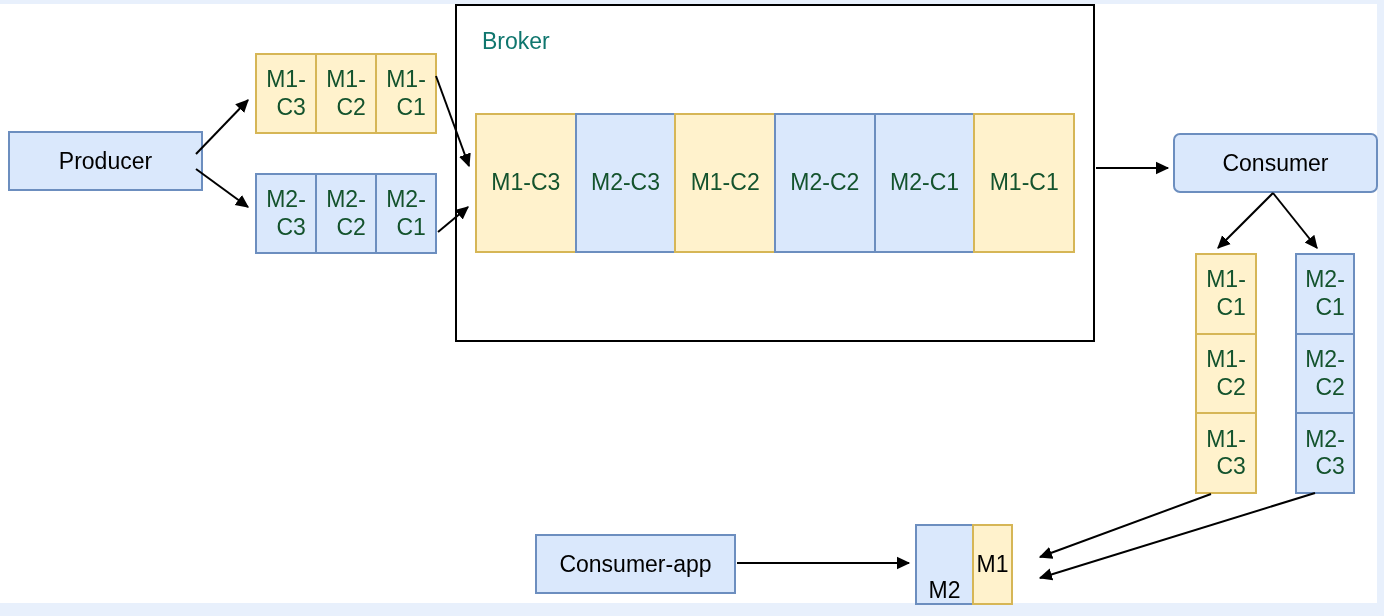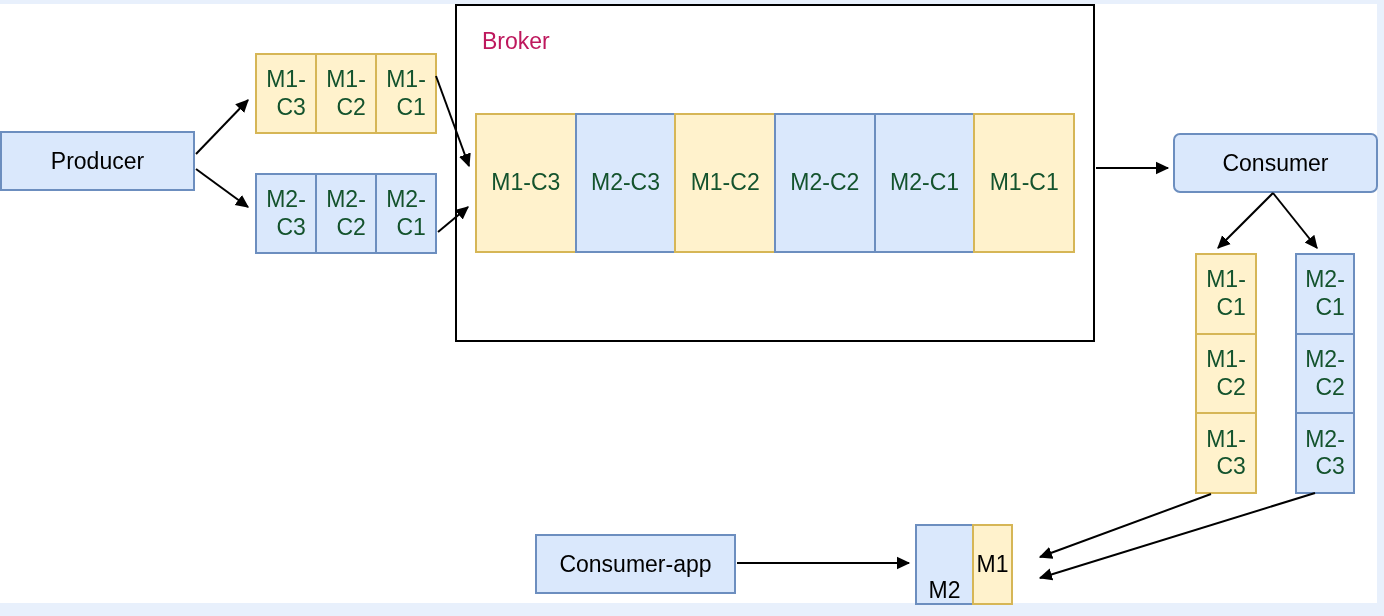--- a/index.html
+++ b/index.html
@@ -64,41 +64,41 @@
     box-sizing: border-box;
     left: 455px; top: 4px;
     width: 640px; height: 338px;
     background: #ffffff;
     border: 2px solid #000000;
   }
   #broker-label {
     position: absolute;
     left: 25px; top: 22px;
     font-size: 23px;
-    color: #be185d;
+    color: #0f766e;
   }
   #arrows {
     position: absolute;
     left: 0; top: 0;
     width: 1384px; height: 616px;
     pointer-events: none;
     z-index: 10;
   }
 </style>
 </head>
 <body>
 
 <div id="canvas">
   <div id="paper"></div>
 
   <div id="broker-box">
     <div id="broker-label">Broker</div>
   </div>
 
-  <div class="node blue" style="left:0; top:131px; width:195px; height:60px;">
+  <div class="node blue" style="left:8px; top:131px; width:195px; height:60px;">
     <span>Producer</span>
   </div>
 
   <div class="hqueue" style="left:255px; top:53px; width:182px; height:81px;">
     <div class="cell yellow">M1-
 C3</div>
     <div class="cell yellow">M1-
 C2</div>
     <div class="cell yellow">M1-
 C1</div>

